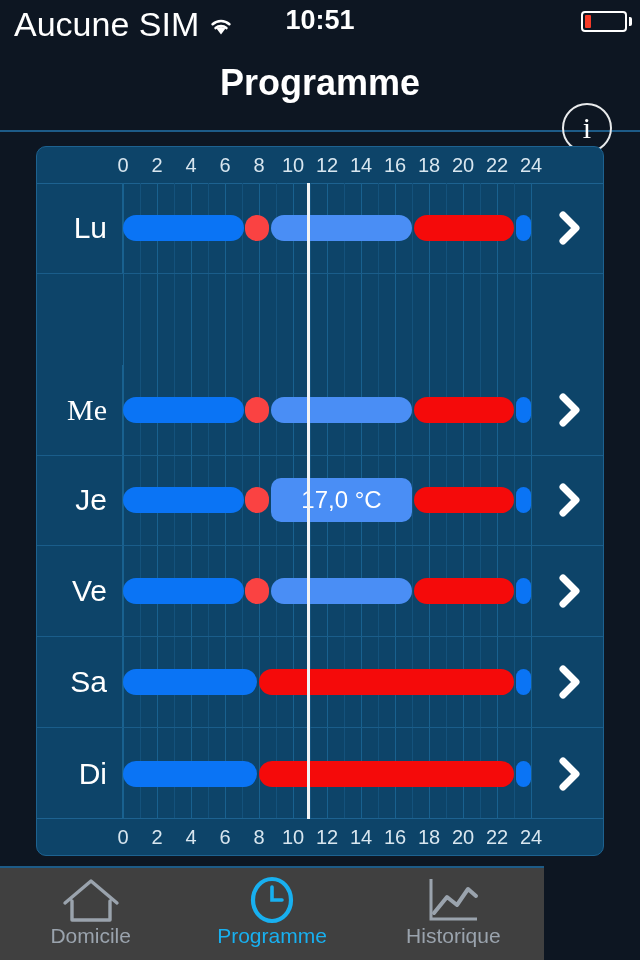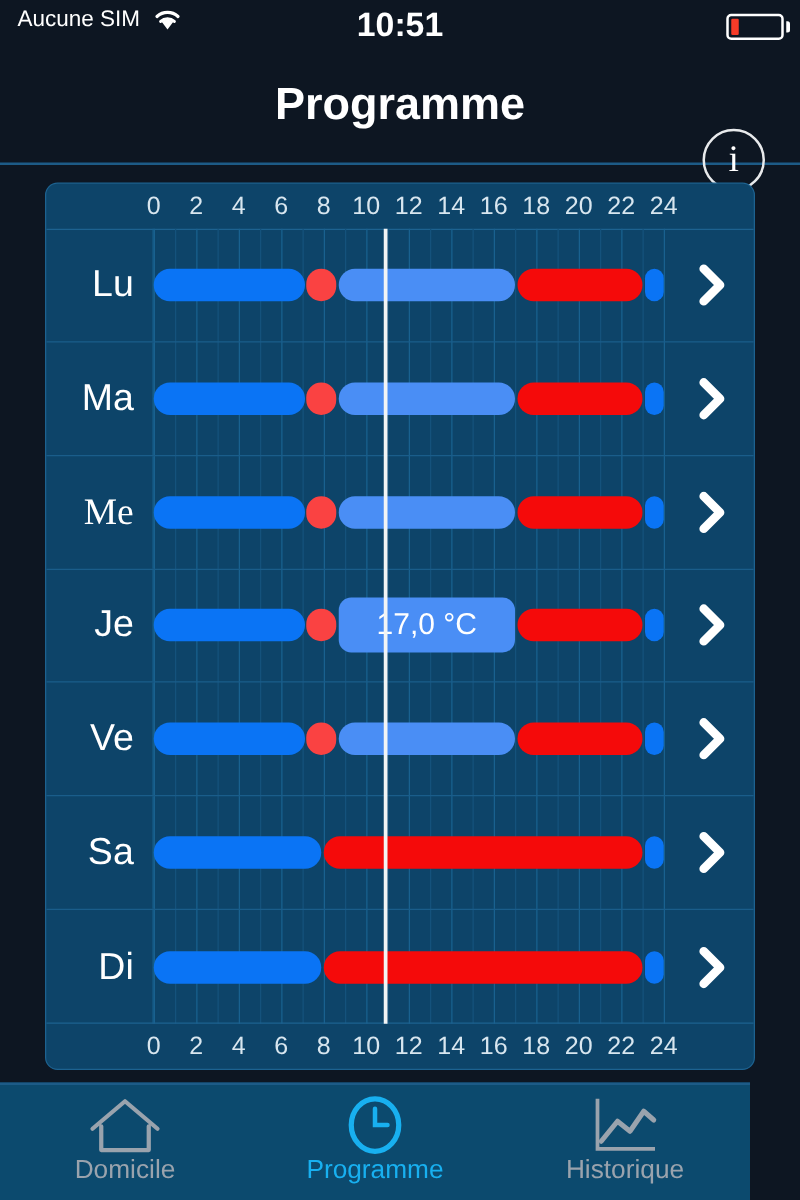--- a/index.html
+++ b/index.html
@@ -21,21 +21,21 @@
   
   .statusbar {
     position: absolute;
     left: 0; top: 0;
     width: 640px; height: 42px;
     color: #ffffff;
   }
   .sb-left {
     position: absolute;
     left: 14px; top: 5px;
-    font-size: 18px;
+    font-size: 34px;
     letter-spacing: 0px;
     display: flex;
     align-items: flex-start;
     gap: 9px;
   }
   .wifi-icon { display: block; }
   .sb-time {
     position: absolute;
     left: 0; top: 5px;
     width: 640px;
@@ -207,22 +207,22 @@
     width: 3px;
     height: 636px;
     background: #f2f4f5;
     z-index: 6;
   }
 
   
   .tabbar {
     position: absolute;
     left: 0; bottom: 0;
-    width: 600px; height: 92px;
-    background: #0c4a6e;
+    width: 544px; height: 92px;
+    background: #404040;
     border-top: 2px solid #1d5b87;
     display: flex;
   }
   .tab {
     flex: 1;
     position: relative;
     color: #9aa3ad;
     text-align: center;
     padding-top: 9px;
     box-sizing: border-box;
@@ -318,34 +318,20 @@
             <div class="seg" style="left: 86px; width: 120.7px; background: rgb(10, 116, 245);"></div>
             <div class="seg" style="left: 208.4px; width: 23.8px; background: rgb(250, 66, 66);"></div>
             <div class="seg" style="left: 233.9px; width: 141.1px; background: rgb(74, 142, 245);"></div>
             <div class="seg" style="left: 376.7px; width: 100.3px; background: rgb(245, 10, 10);"></div>
             <div class="seg" style="left: 478.7px; width: 15.3px; background: rgb(10, 116, 245);"></div>
           </div>
           <div class="chevron"><svg width="26" height="34" viewBox="0 0 26 34">
               <path d="M6 4 L19 17 L6 30" stroke="#ffffff" stroke-width="7" fill="none" stroke-linecap="round" stroke-linejoin="round"></path>
             </svg></div>
         </div>
-        <div class="row" style="top: 90.8571px; height: 90.8571px;">
-          <div class="row-label">Ma</div>
-          <div class="row-divider"></div>
-          <div class="track">
-            <div class="seg" style="left: 86px; width: 120.7px; background: rgb(10, 116, 245);"></div>
-            <div class="seg" style="left: 208.4px; width: 23.8px; background: rgb(250, 66, 66);"></div>
-            <div class="seg" style="left: 233.9px; width: 141.1px; background: rgb(74, 142, 245);"></div>
-            <div class="seg" style="left: 376.7px; width: 100.3px; background: rgb(245, 10, 10);"></div>
-            <div class="seg" style="left: 478.7px; width: 15.3px; background: rgb(10, 116, 245);"></div>
-          </div>
-          <div class="chevron"><svg width="26" height="34" viewBox="0 0 26 34">
-              <path d="M6 4 L19 17 L6 30" stroke="#ffffff" stroke-width="7" fill="none" stroke-linecap="round" stroke-linejoin="round"></path>
-            </svg></div>
-        </div>
         <div class="row" style="top: 181.714px; height: 90.8571px; font-family: Liberation Serif, serif;">
           <div class="row-label">Me</div>
           <div class="row-divider"></div>
           <div class="track">
             <div class="seg" style="left: 86px; width: 120.7px; background: rgb(10, 116, 245);"></div>
             <div class="seg" style="left: 208.4px; width: 23.8px; background: rgb(250, 66, 66);"></div>
             <div class="seg" style="left: 233.9px; width: 141.1px; background: rgb(74, 142, 245);"></div>
             <div class="seg" style="left: 376.7px; width: 100.3px; background: rgb(245, 10, 10);"></div>
             <div class="seg" style="left: 478.7px; width: 15.3px; background: rgb(10, 116, 245);"></div>
           </div>

